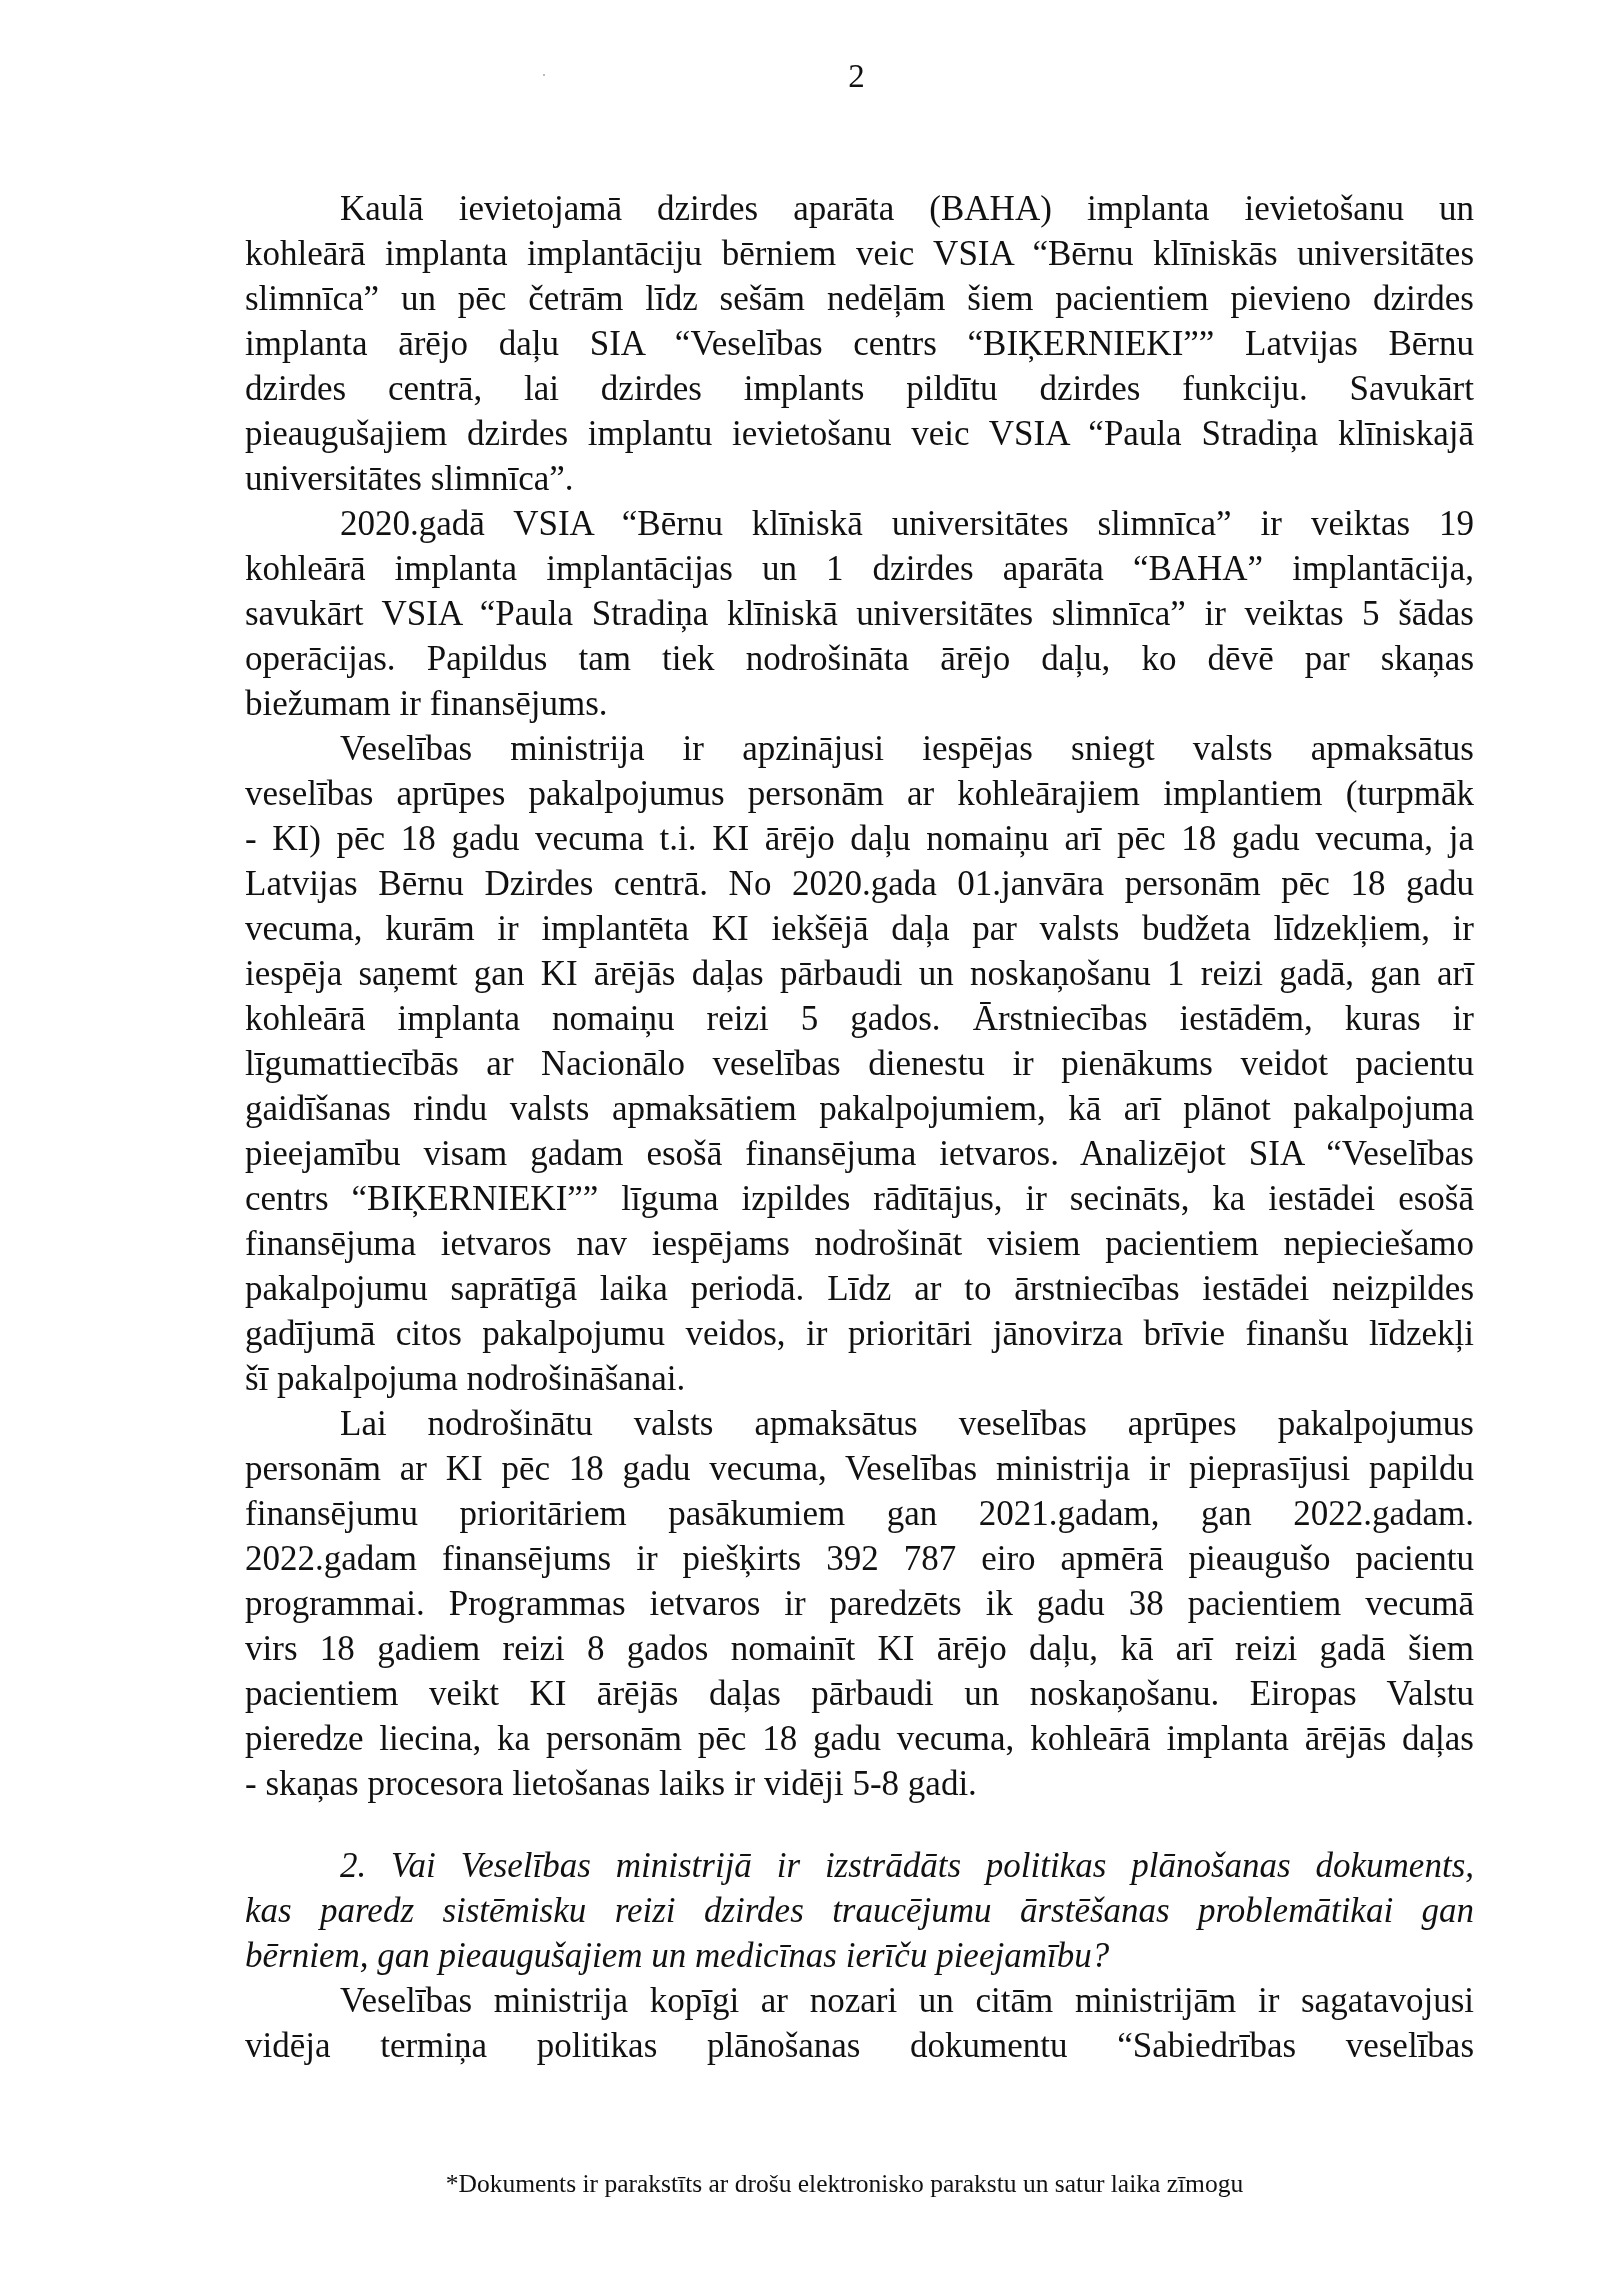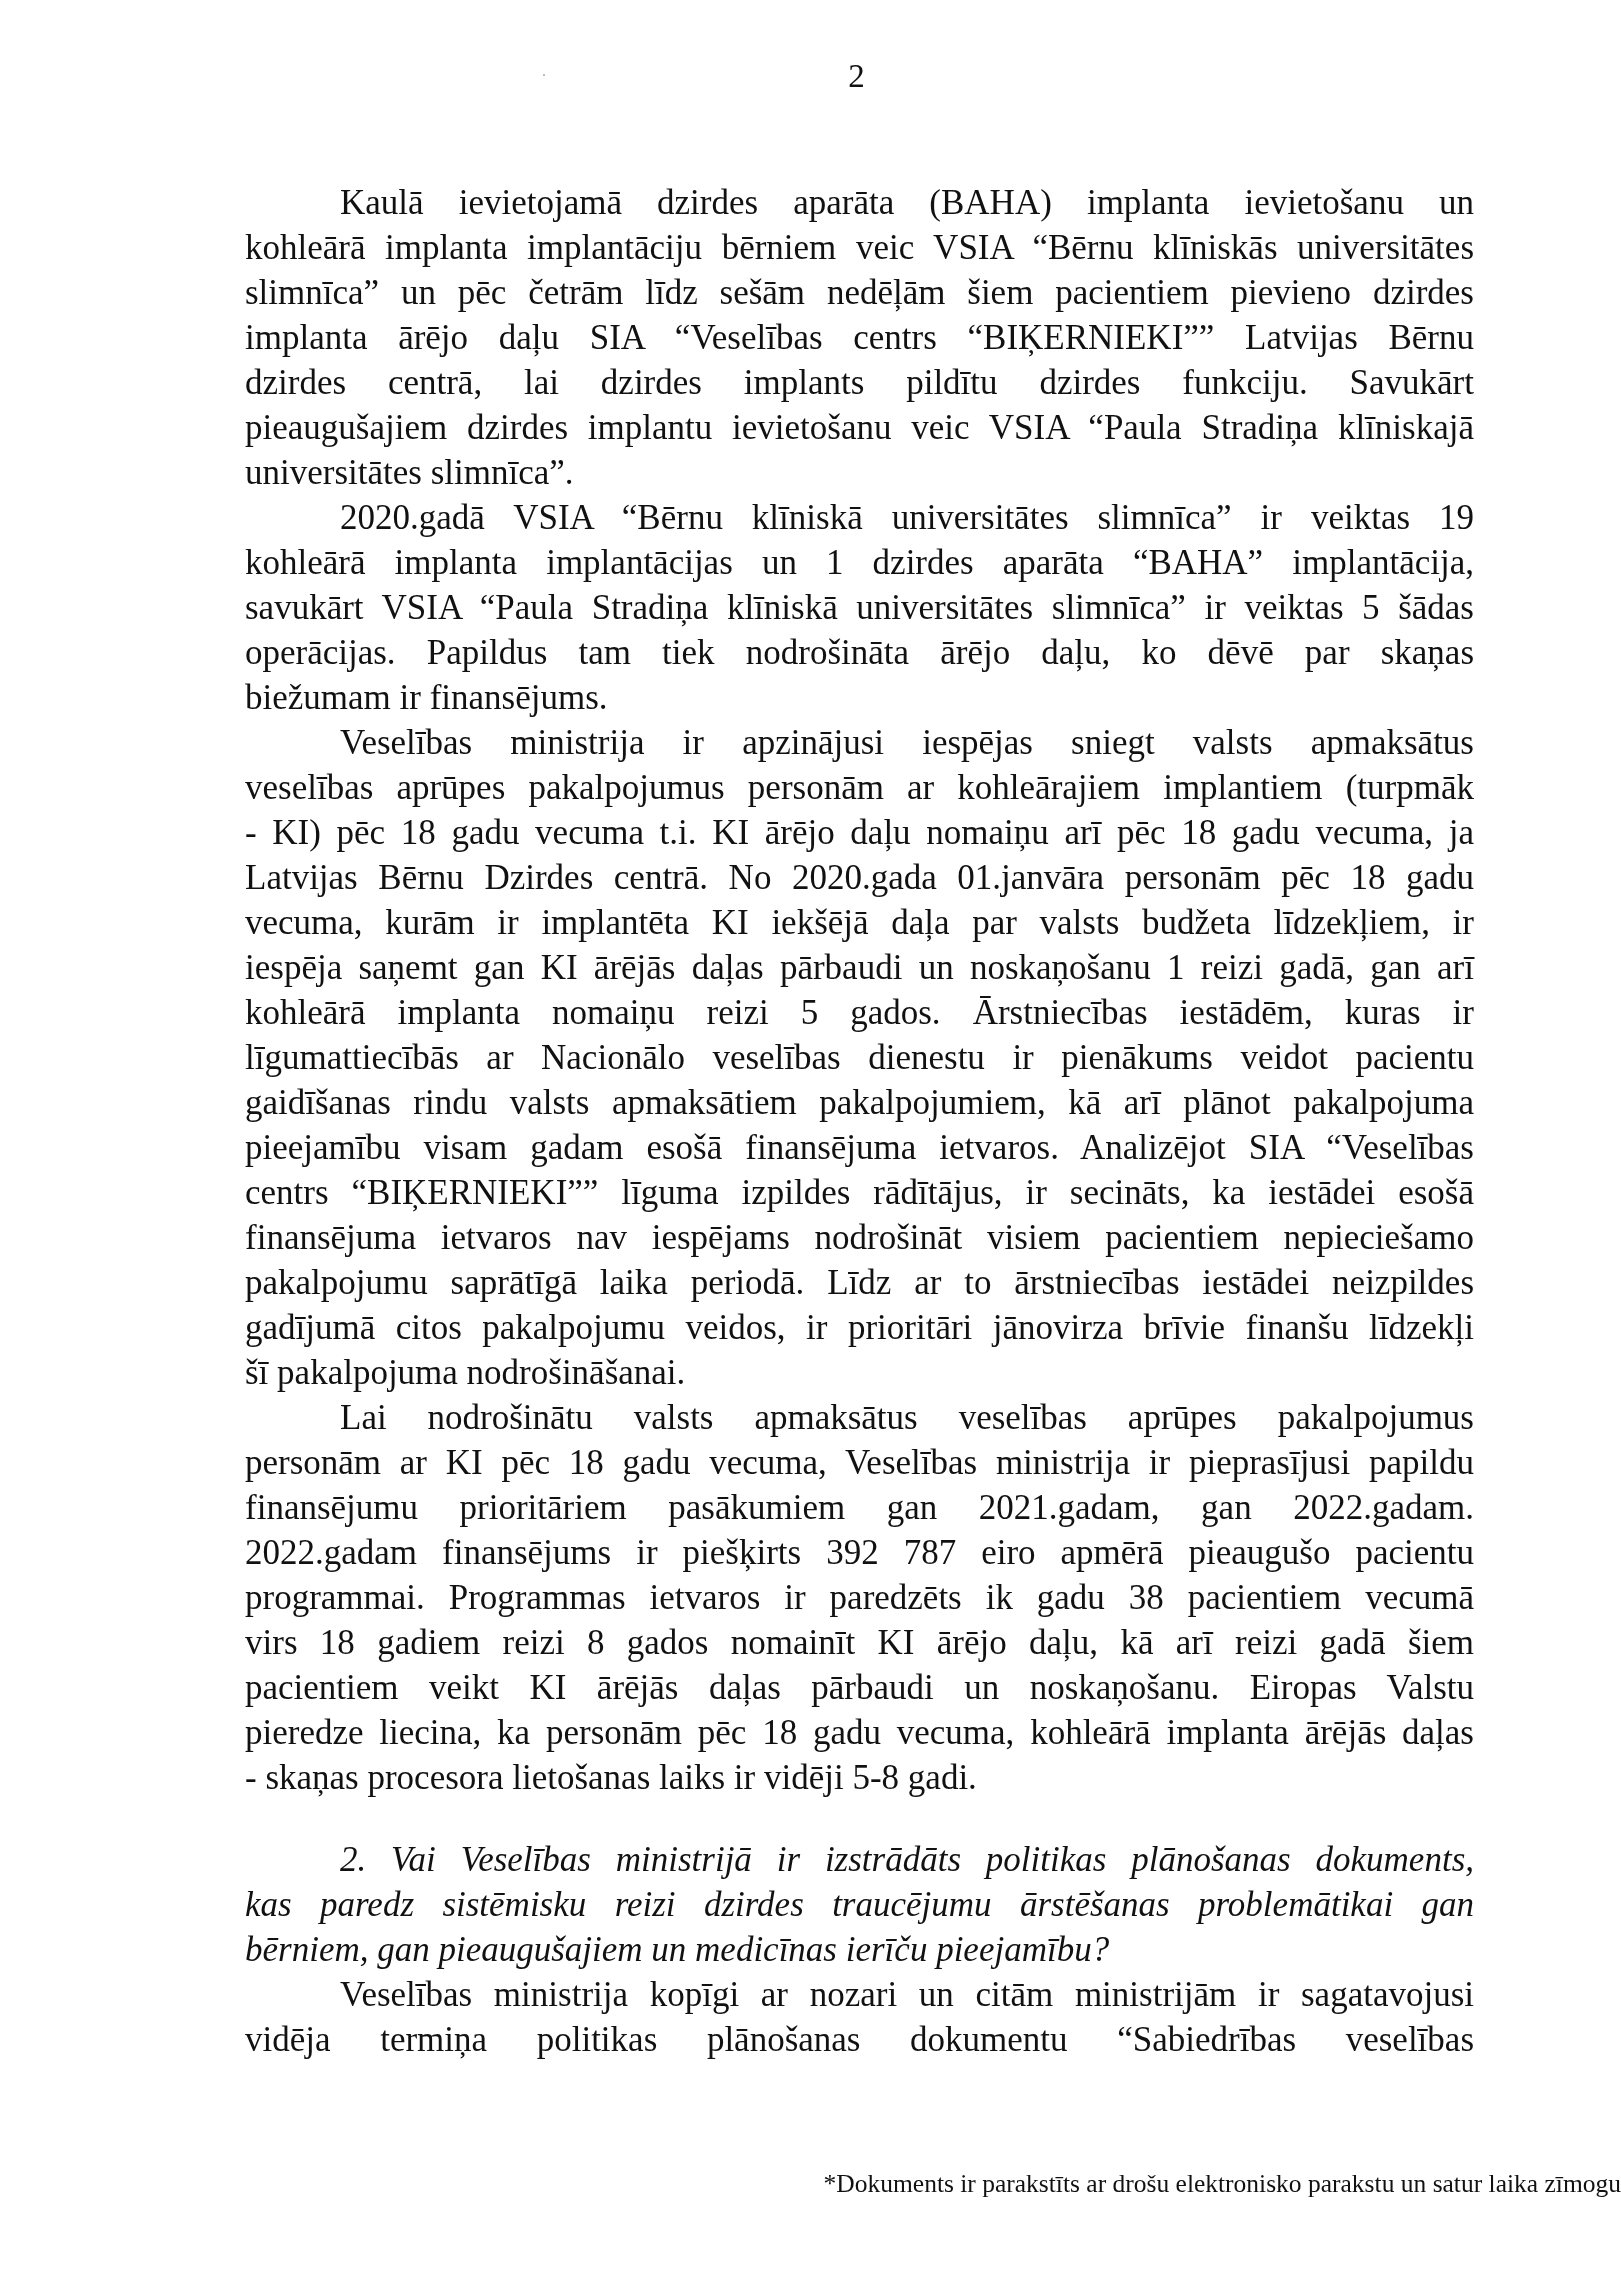--- a/index.html
+++ b/index.html
@@ -1,28 +1,28 @@
 <!DOCTYPE html>
 <html><head>
 <meta charset="utf-8">
 <style>
   html, body { margin: 0; padding: 0; background: #ffffff; }
   body { width: 1621px; height: 2294px; position: relative; overflow: hidden;
          font-family: "Liberation Serif", "DejaVu Serif", serif; color: #111111; }
   .page-number { position: absolute; top: 57px; left: 0; width: 1621px; text-align: center;
                  font-size: 33px; line-height: 39px; padding-left: 92px; box-sizing: border-box; }
   .stray-dot { position: absolute; left: 543px; top: 74px; width: 2px; height: 2px; background: #bbb; }
-  .body-text { position: absolute; left: 245px; top: 180px; width: 1229px; font-size: 35px; }
+  .body-text { position: absolute; left: 245px; top: 186px; width: 1229px; font-size: 35px; }
   .line { display: block; height: 45px; line-height: 45px; white-space: nowrap;
           text-align: justify; text-align-last: justify; }
   .line.last { text-align: left; text-align-last: left; }
   .line.indent { padding-left: 95px; }
   .italic { font-style: italic; }
   .gap { height: 37px; }
-  .footnote { position: absolute; top: 2168px; left: 0; width: 1621px; text-align: right;
+  .footnote { position: absolute; top: 2168px; left: 0; width: 1621px; text-align: center;
               font-size: 25.5px; line-height: 31px; padding-left: 68px; box-sizing: border-box; }
 </style>
 </head>
 <body>
 
 <div class="stray-dot"></div>
 <div class="page-number">2</div>
 
 <div class="body-text" id="body-text">
     <div class="paragraph">

